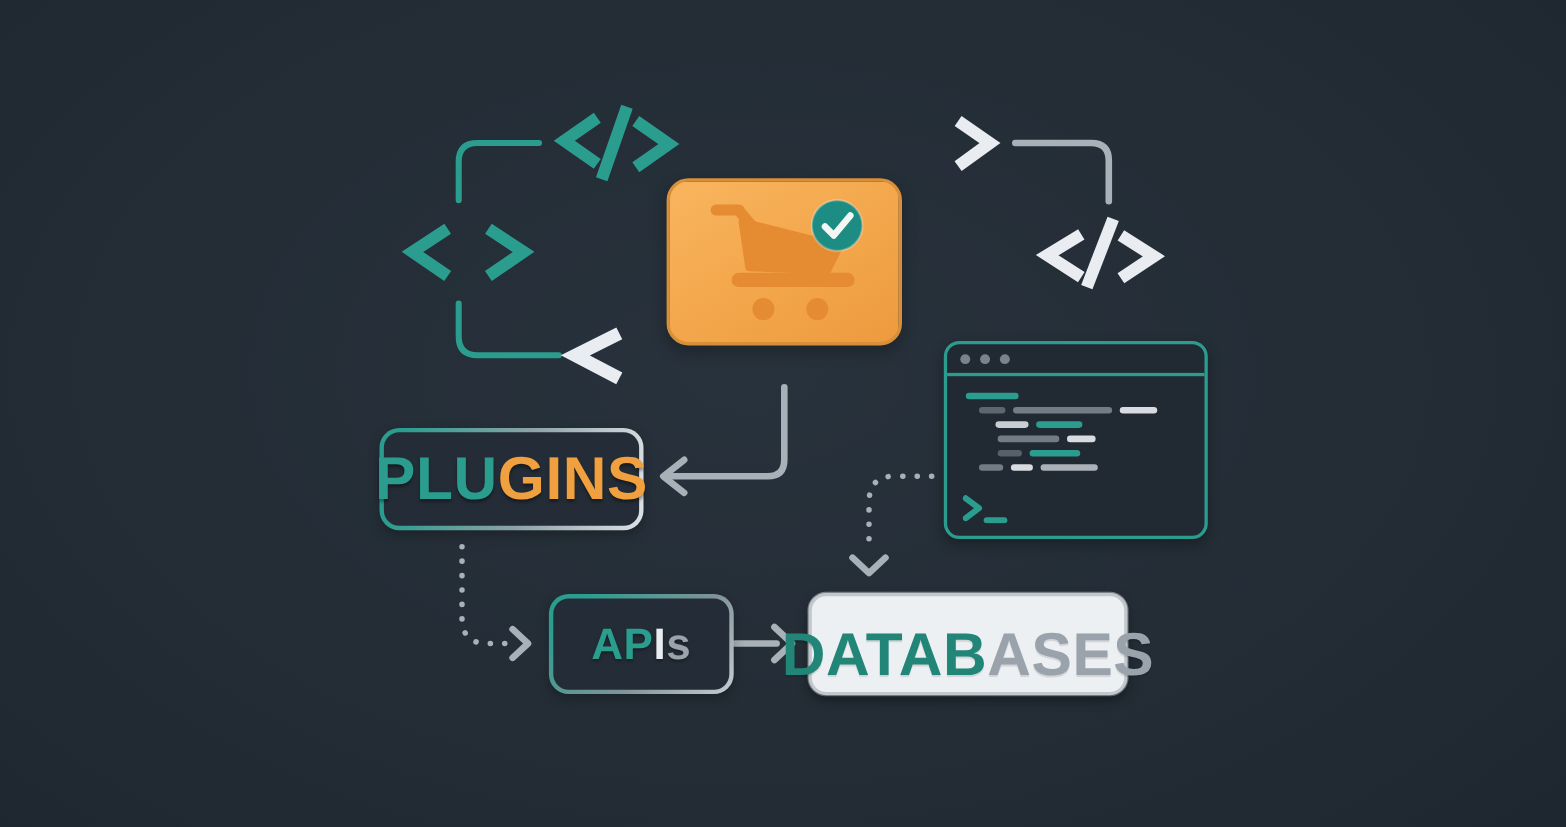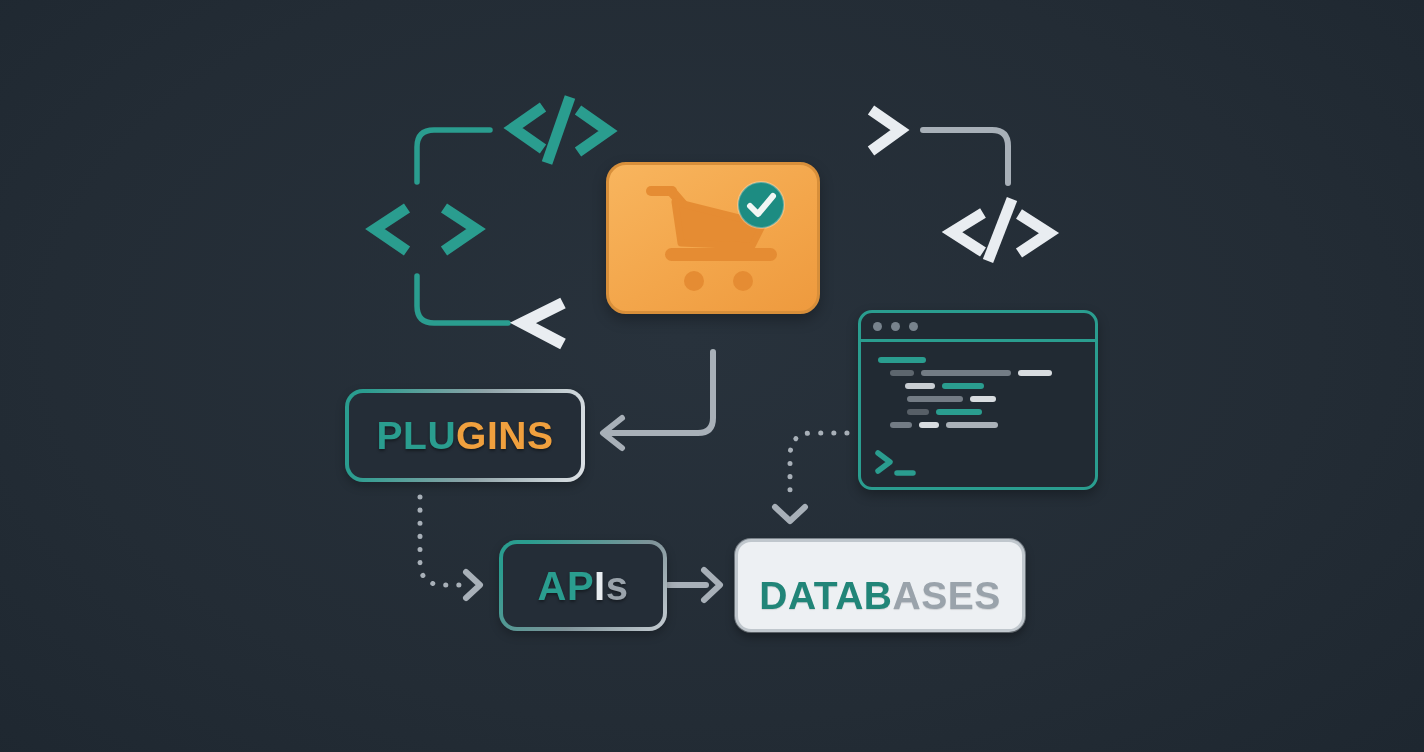--- a/index.html
+++ b/index.html
@@ -12,21 +12,21 @@
     position:absolute;inset:0;
     background:radial-gradient(1150px 700px at 48% 45%, #28323c 0%, #232c35 55%, #1c252e 100%);
   }
   .overlay-svg{position:absolute;left:0;top:0;width:1424px;height:752px;pointer-events:none;}
 
   
   .gradient-border{position:absolute;border-radius:18px;padding:4px;box-sizing:border-box;
     box-shadow:0 4px 10px rgba(0,0,0,0.25);}
   .gb-inner{width:100%;height:100%;border-radius:14px;background:#242d37;
     display:flex;align-items:center;justify-content:center;}
-  .node-label{font-size:39px;font-weight:800;letter-spacing:0.5px;line-height:1;
+  .node-label{font-size:55px;font-weight:800;letter-spacing:0.5px;line-height:1;
     text-shadow:0 2px 3px rgba(0,0,0,0.38);white-space:nowrap;}
   #plugins-box{left:345px;top:389px;width:240px;height:93px;
     background:linear-gradient(100deg,var(--teal) 8%, #8fa3a8 55%, #dde2e6 100%);}
   #apis-box{left:499px;top:540px;width:168px;height:91px;
     background:linear-gradient(135deg,var(--teal) 12%, #7f9399 60%, #c6cdd3 100%);}
   #apis-box .node-label{font-size:40px;}
   #databases-box{position:absolute;left:735px;top:539px;width:290px;height:93px;
     background:#edf0f3;border:3px solid #c0c7cd;border-radius:16px;box-sizing:border-box;
     display:flex;align-items:center;justify-content:center;
     box-shadow:0 5px 10px rgba(0,0,0,0.35), 0 0 0 1px #7f8890;}

